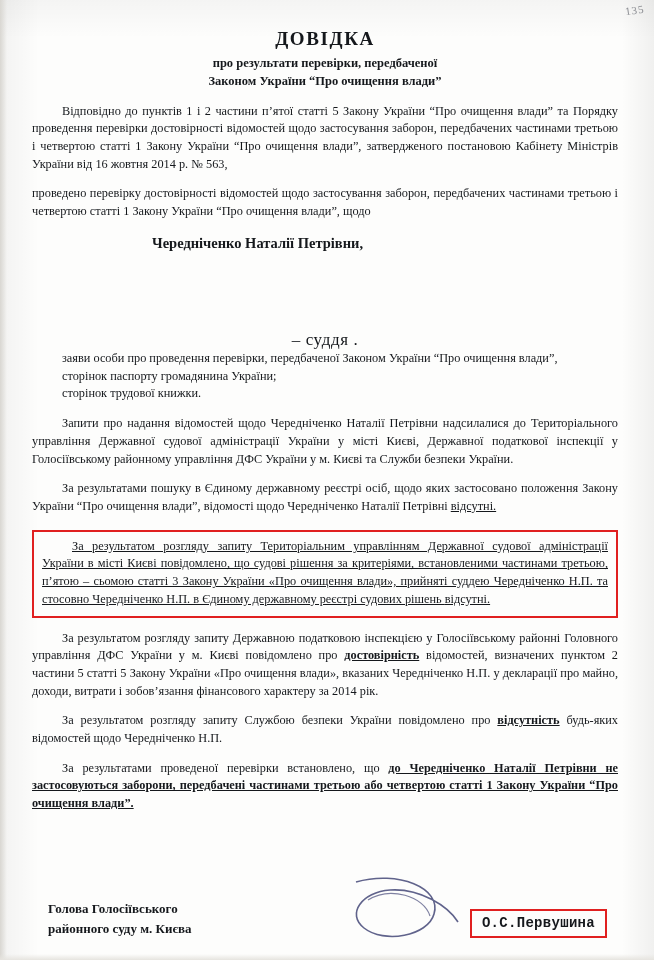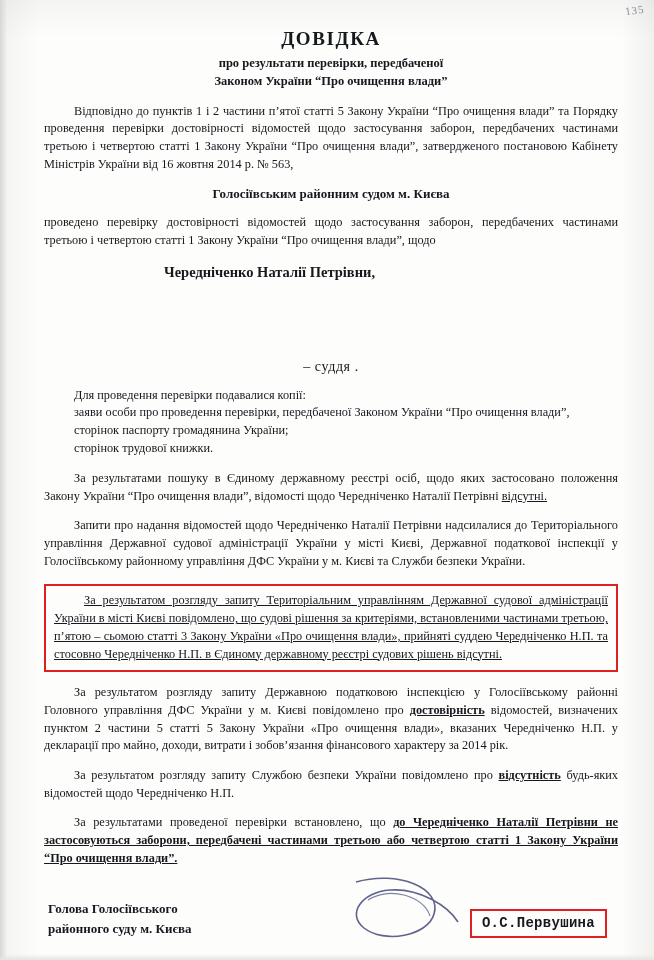--- a/index.html
+++ b/index.html
@@ -19,21 +19,21 @@
     position: absolute;
     inset: 0;
     background: #fdfdfc;
     background-image:
       linear-gradient(to right, rgba(0,0,0,0.045), rgba(0,0,0,0) 6%),
       linear-gradient(to left, rgba(0,0,0,0.05), rgba(0,0,0,0) 5%),
       linear-gradient(to bottom, rgba(0,0,0,0.035), rgba(0,0,0,0) 4%);
   }
   .content {
     position: absolute;
-    left: 44px;
+    left: 32px;
     right: 36px;
     top: 20px;
   }
   .corner-mark {
     position: absolute;
     right: 10px;
     top: 4px;
     font-family: "Liberation Serif", serif;
     font-size: 11px;
     color: #8d8f94;
@@ -70,21 +70,21 @@
     margin-top: 13px;
   }
   .name-line {
     font-weight: bold;
     font-size: 14.5px;
     margin-top: 14px;
     padding-left: 120px;
   }
   .judge-line {
     text-align: center;
-    font-size: 14px;
+    font-size: 17px;
     margin-top: 78px;
     letter-spacing: 0.6px;
   }
   .list-line {
     font-size: 12.3px;
     line-height: 1.45;
     text-align: justify;
     padding-left: 30px;
   }
   .u {
@@ -161,37 +161,35 @@
   <div class="content">
 
     <div class="title">ДОВІДКА</div>
     <div class="subtitle">
       <div>про результати перевірки, передбаченої</div>
       <div>Законом України “Про очищення влади”</div>
     </div>
 
     <div class="para indent">Відповідно до пунктів 1 і 2 частини п’ятої статті 5 Закону України “Про очищення влади” та Порядку проведення перевірки достовірності відомостей щодо застосування заборон, передбачених частинами третьою і четвертою статті 1 Закону України “Про очищення влади”, затвердженого постановою Кабінету Міністрів України від 16 жовтня 2014 р. № 563,</div>
 
-    <div class="center-bold">Голосіївським районним судом м. Києва</div>
 
     <div class="para">проведено перевірку достовірності відомостей щодо застосування заборон, передбачених частинами третьою і четвертою статті 1 Закону України “Про очищення влади”, щодо</div>
 
     <div class="name-line">Чередніченко Наталії Петрівни,</div>
 
     <div class="judge-line">– суддя .</div>
 
-    <div class="para indent">Для проведення перевірки подавалися копії:</div>
 
     <div class="list-line">заяви особи про проведення перевірки, передбаченої Законом України “Про очищення влади”,</div>
     <div class="list-line">сторінок паспорту громадянина України;</div>
     <div class="list-line">сторінок трудової книжки.</div>
 
+    <div class="para indent">Запити про надання відомостей щодо Чередніченко Наталії Петрівни  надсилалися до Територіального управління Державної судової адміністрації України у місті Києві, Державної податкової інспекції у Голосіївському районному управління ДФС України у м. Києві та Служби безпеки України.</div>
+
     <div class="para indent"><span>За результатами пошуку в Єдиному державному реєстрі осіб, щодо яких застосовано положення Закону України “Про очищення влади”, відомості щодо Чередніченко Наталії Петрівні </span><span class="u">відсутні.</span></div>
-
-    <div class="para indent">Запити про надання відомостей щодо Чередніченко Наталії Петрівни  надсилалися до Територіального управління Державної судової адміністрації України у місті Києві, Державної податкової інспекції у Голосіївському районному управління ДФС України у м. Києві та Служби безпеки України.</div>
 
     <div class="highlight-box">
       <div class="para indent"><span>За результатом розгляду запиту Територіальним управлінням Державної судової адміністрації України в місті Києві повідомлено, що судові рішення за критеріями, встановленими частинами третьою, п’ятою – сьомою статті 3 Закону України «Про очищення влади», прийняті суддею Чередніченко Н.П. та стосовно Чередніченко Н.П. в Єдиному державному реєстрі судових рішень </span><span class="u">відсутні.</span></div>
     </div>
 
     <div class="para indent"><span>За результатом розгляду запиту Державною податковою інспекцією  у Голосіївському районні Головного управління ДФС України у м. Києві повідомлено про </span><span class="u bold">достовірність</span><span> відомостей, визначених пунктом 2 частини 5 статті 5 Закону України «Про очищення влади», вказаних Чередніченко Н.П. у декларації про майно, доходи, витрати і зобов’язання фінансового характеру за 2014 рік.</span></div>
 
     <div class="para indent"><span>За результатом розгляду запиту Службою безпеки України повідомлено про </span><span class="u bold">відсутність</span><span> будь-яких відомостей щодо Чередніченко Н.П.</span></div>
 
     <div class="para indent"><span>За результатами  проведеної перевірки встановлено, що  </span><span class="u bold">до Чередніченко Наталії Петрівни  не застосовуються заборони, передбачені частинами третьою або четвертою статті 1 Закону України “Про очищення влади”.</span></div>

